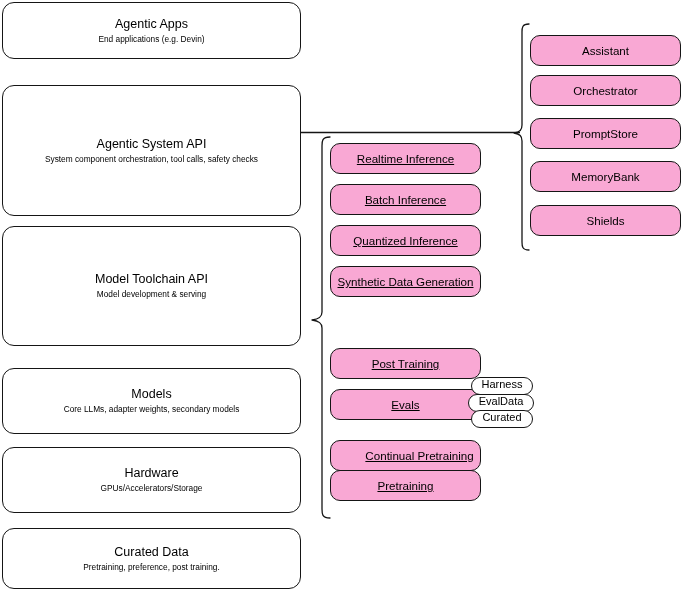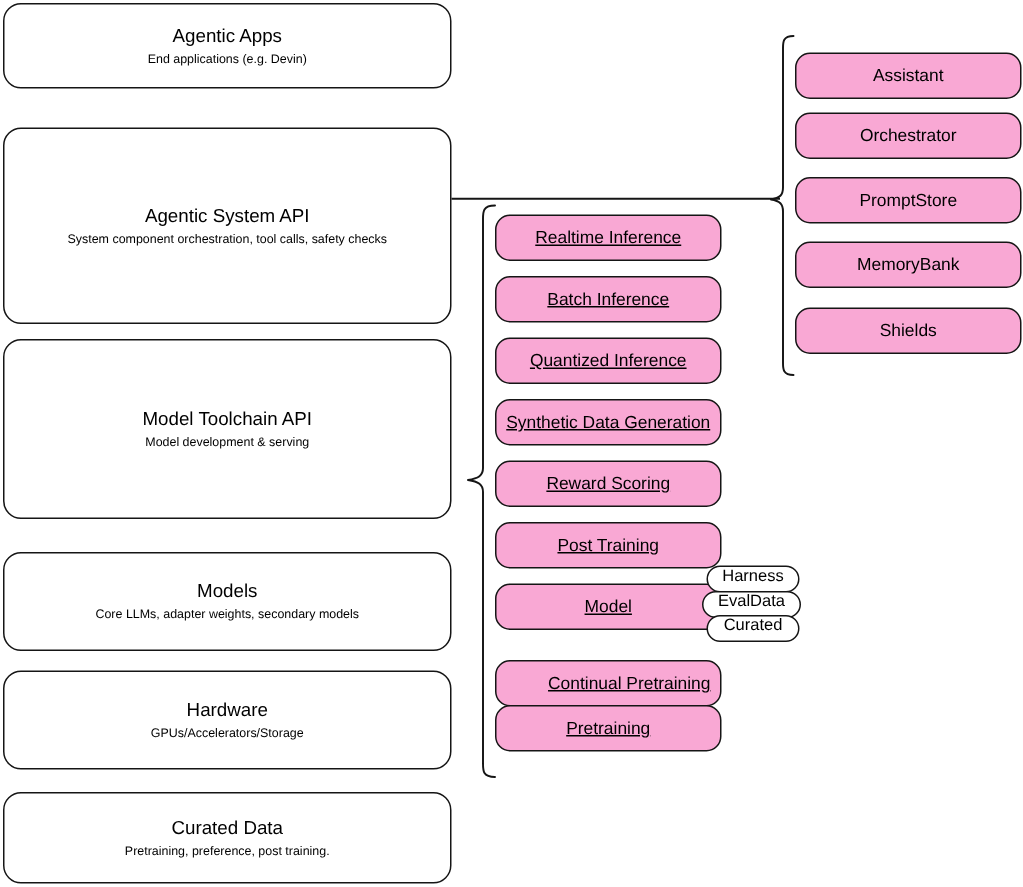--- a/index.html
+++ b/index.html
@@ -159,28 +159,25 @@
   </div>
   <div class="item-box mid-box" style="top:184px;">
     <span>Batch Inference</span>
   </div>
   <div class="item-box mid-box" style="top:225px;">
     <span>Quantized Inference</span>
   </div>
   <div class="item-box mid-box" style="top:266px;">
     <span>Synthetic Data Generation</span>
   </div>
-  <div class="item-box mid-box" style="top:307px;">
-    <span>Reward Scoring</span>
-  </div>
   <div class="item-box mid-box" style="top:348px;">
     <span>Post Training</span>
   </div>
   <div class="item-box mid-box" style="top:389px;">
-    <span>Model</span>
+    <span>Evals</span>
   </div>
   <div class="item-box mid-box" style="top:440px;padding-left:28px;">
     <span>Continual Pretraining</span>
   </div>
   <div class="item-box mid-box" style="top:470px;">
     <span>Pretraining</span>
   </div>
 
   <div class="tag-pill" style="left:471px;top:377px;width:62px;height:18px;">
     <span>Harness</span>

